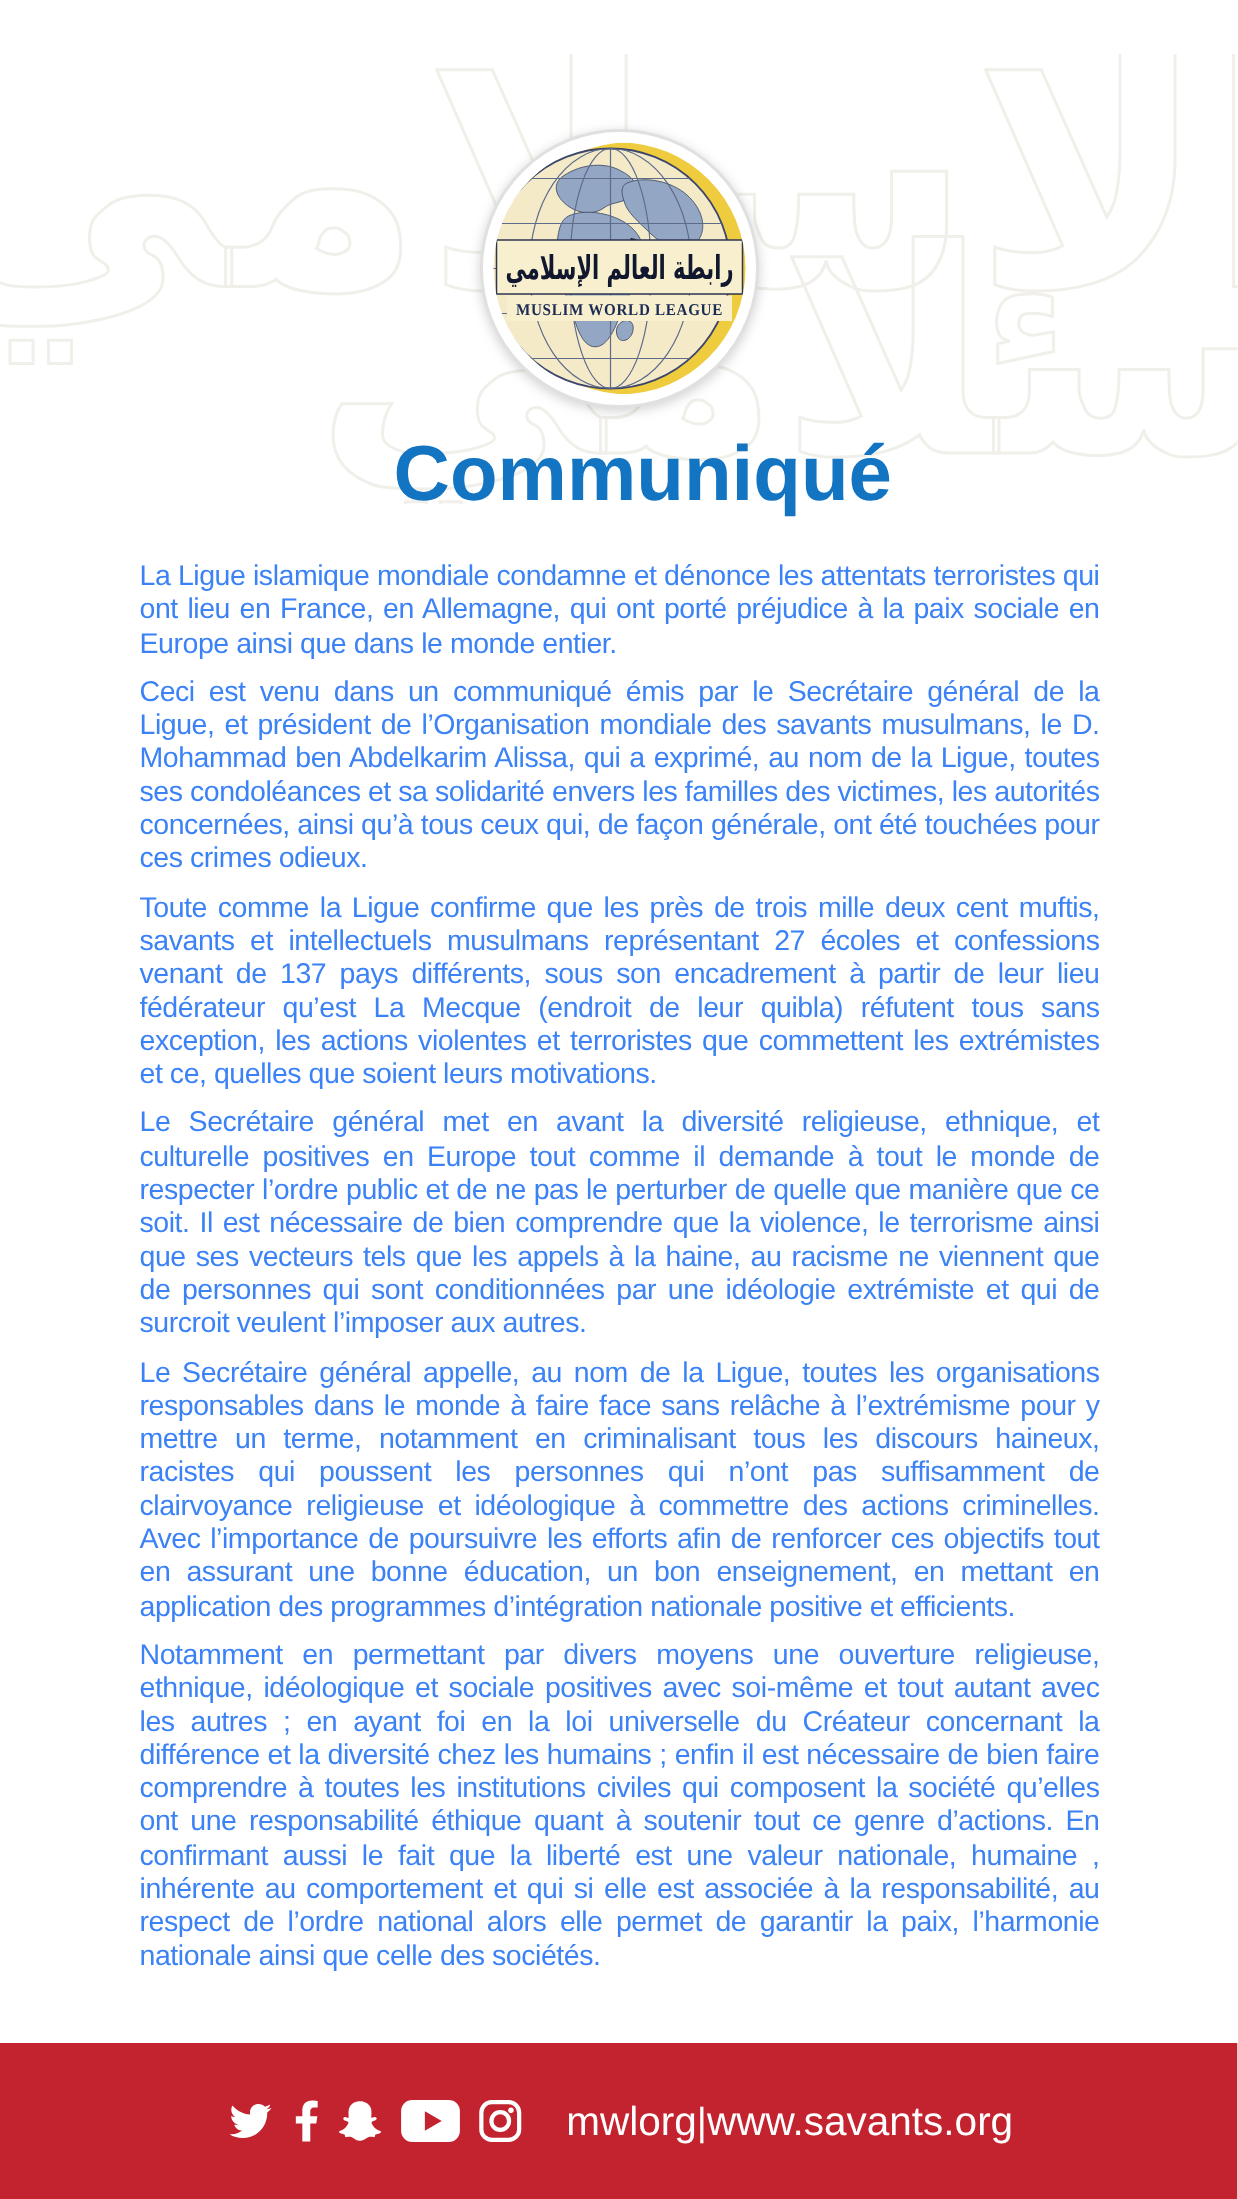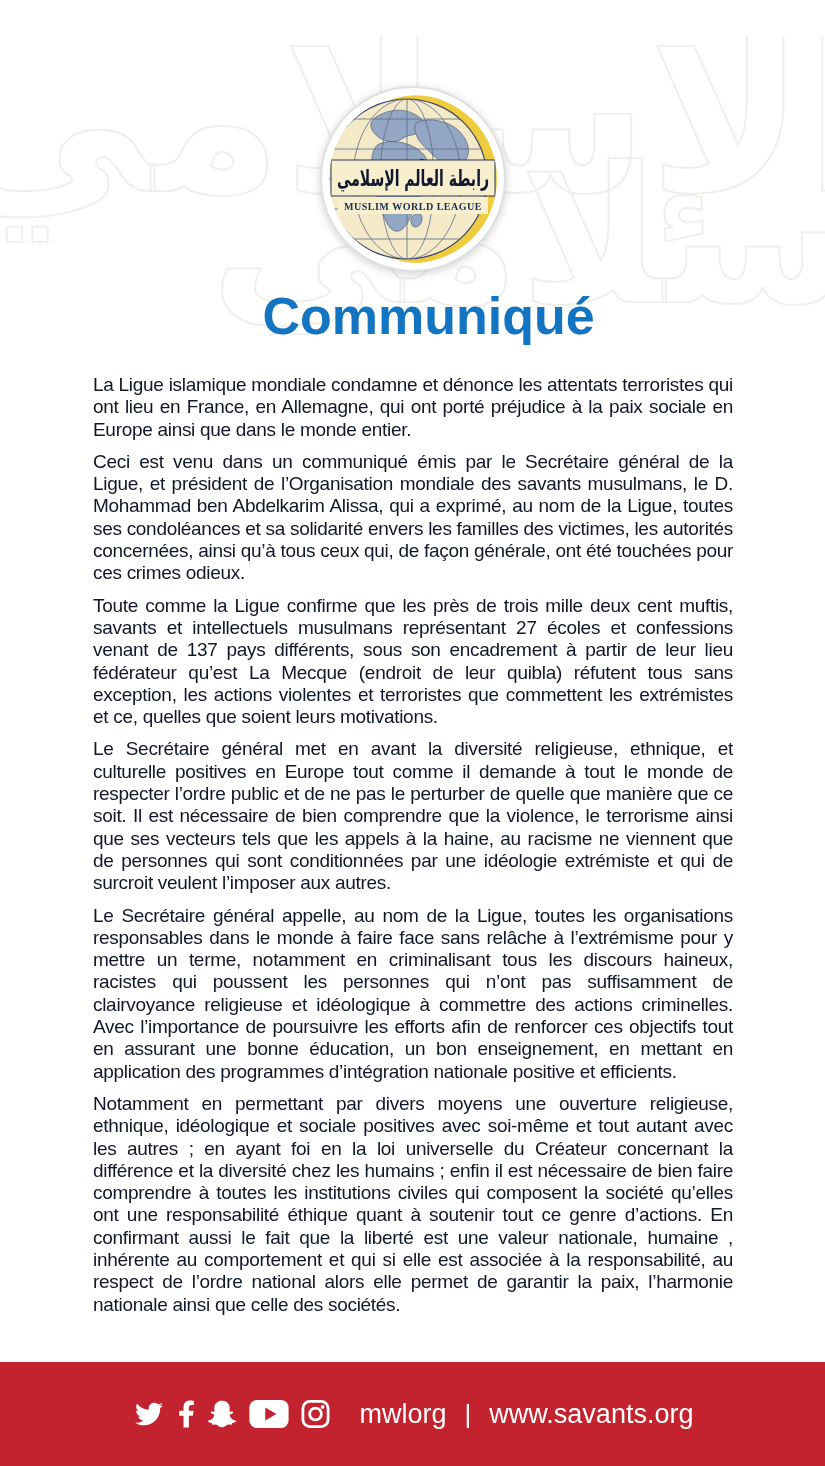--- a/index.html
+++ b/index.html
@@ -27,33 +27,33 @@
   svg.logo{width:190px;height:190px;filter:drop-shadow(0 2px 4px rgba(0,0,0,.18));}
   
   .title{
     position:absolute;top:286px;left:16px;width:100%;text-align:center;
     font-size:52px;font-weight:bold;color:#1375C2;z-index:2;
   }
   
   .article{
     position:absolute;top:374px;left:93px;width:640px;z-index:2;
     font-size:19px;line-height:22.3px;letter-spacing:-0.3px;
-    color:#0f172a;text-align:justify;
+    color:#3b82f6;text-align:justify;
   }
   .article p{margin:0 0 10px 0;}
   
   .footer{
     position:absolute;left:0;bottom:0;width:825px;height:104px;
     background:#C3232E;z-index:3;
     display:flex;align-items:center;justify-content:center;gap:30px;
   }
   .social{display:flex;align-items:center;gap:12px;}
   .social .sicon{display:flex;align-items:center;cursor:pointer;}
   .footer-text{
-    display:flex;align-items:center;gap:18px;
+    display:flex;align-items:center;
     color:#ffffff;font-size:27px;font-weight:500;
   }
   .footer-text .sep{font-weight:300;font-size:26px;}
 </style>
 </head>
 <body>
 
 <div class="watermark" aria-hidden="true">
   <span class="wm1">رابطة العالم الإسلامي</span>
   <span class="wm2">العالم الإسلامي</span>

